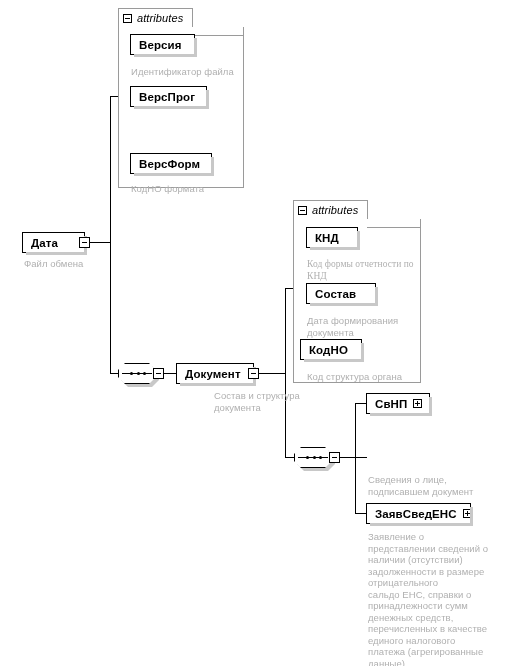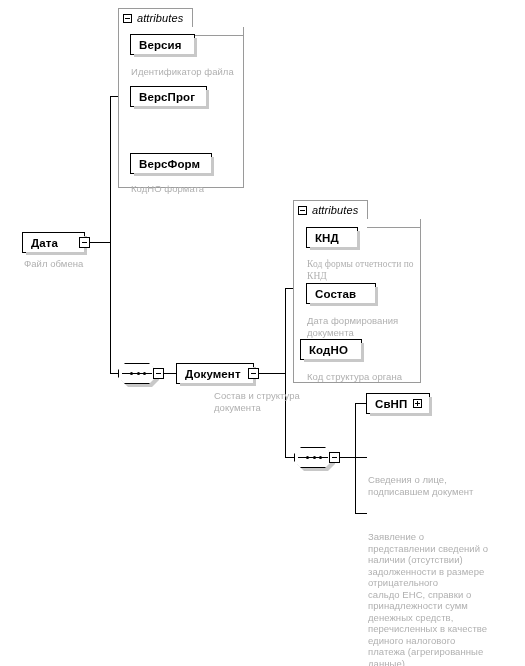--- a/index.html
+++ b/index.html
@@ -305,20 +305,28 @@
       <span class="nm">СвНП</span>
       <span class="gap"></span>
       <span class="pmbox plus"></span>
       <span class="nodeshadow"></span>
     </div>
   </div>
 
   <div class="cap" style="left:368px;top:474px;width:150px;">Сведения о лице,
 подписавшем документ</div>
 
+  <div class="node" style="left:366px;top:503px;">
+    <div class="nodebox" style="width:105px;">
+      <span class="nm">ЗаявСведЕНС</span>
+      <span class="gap"></span>
+      <span class="pmbox plus"></span>
+      <span class="nodeshadow"></span>
+    </div>
+  </div>
   <div class="cap" style="left:368px;top:531px;width:152px;">Заявление о
 представлении сведений о
 наличии (отсутствии)
 задолженности в размере
 отрицательного
 сальдо ЕНС, справки о
 принадлежности сумм
 денежных средств,
 перечисленных в качестве
 единого налогового

